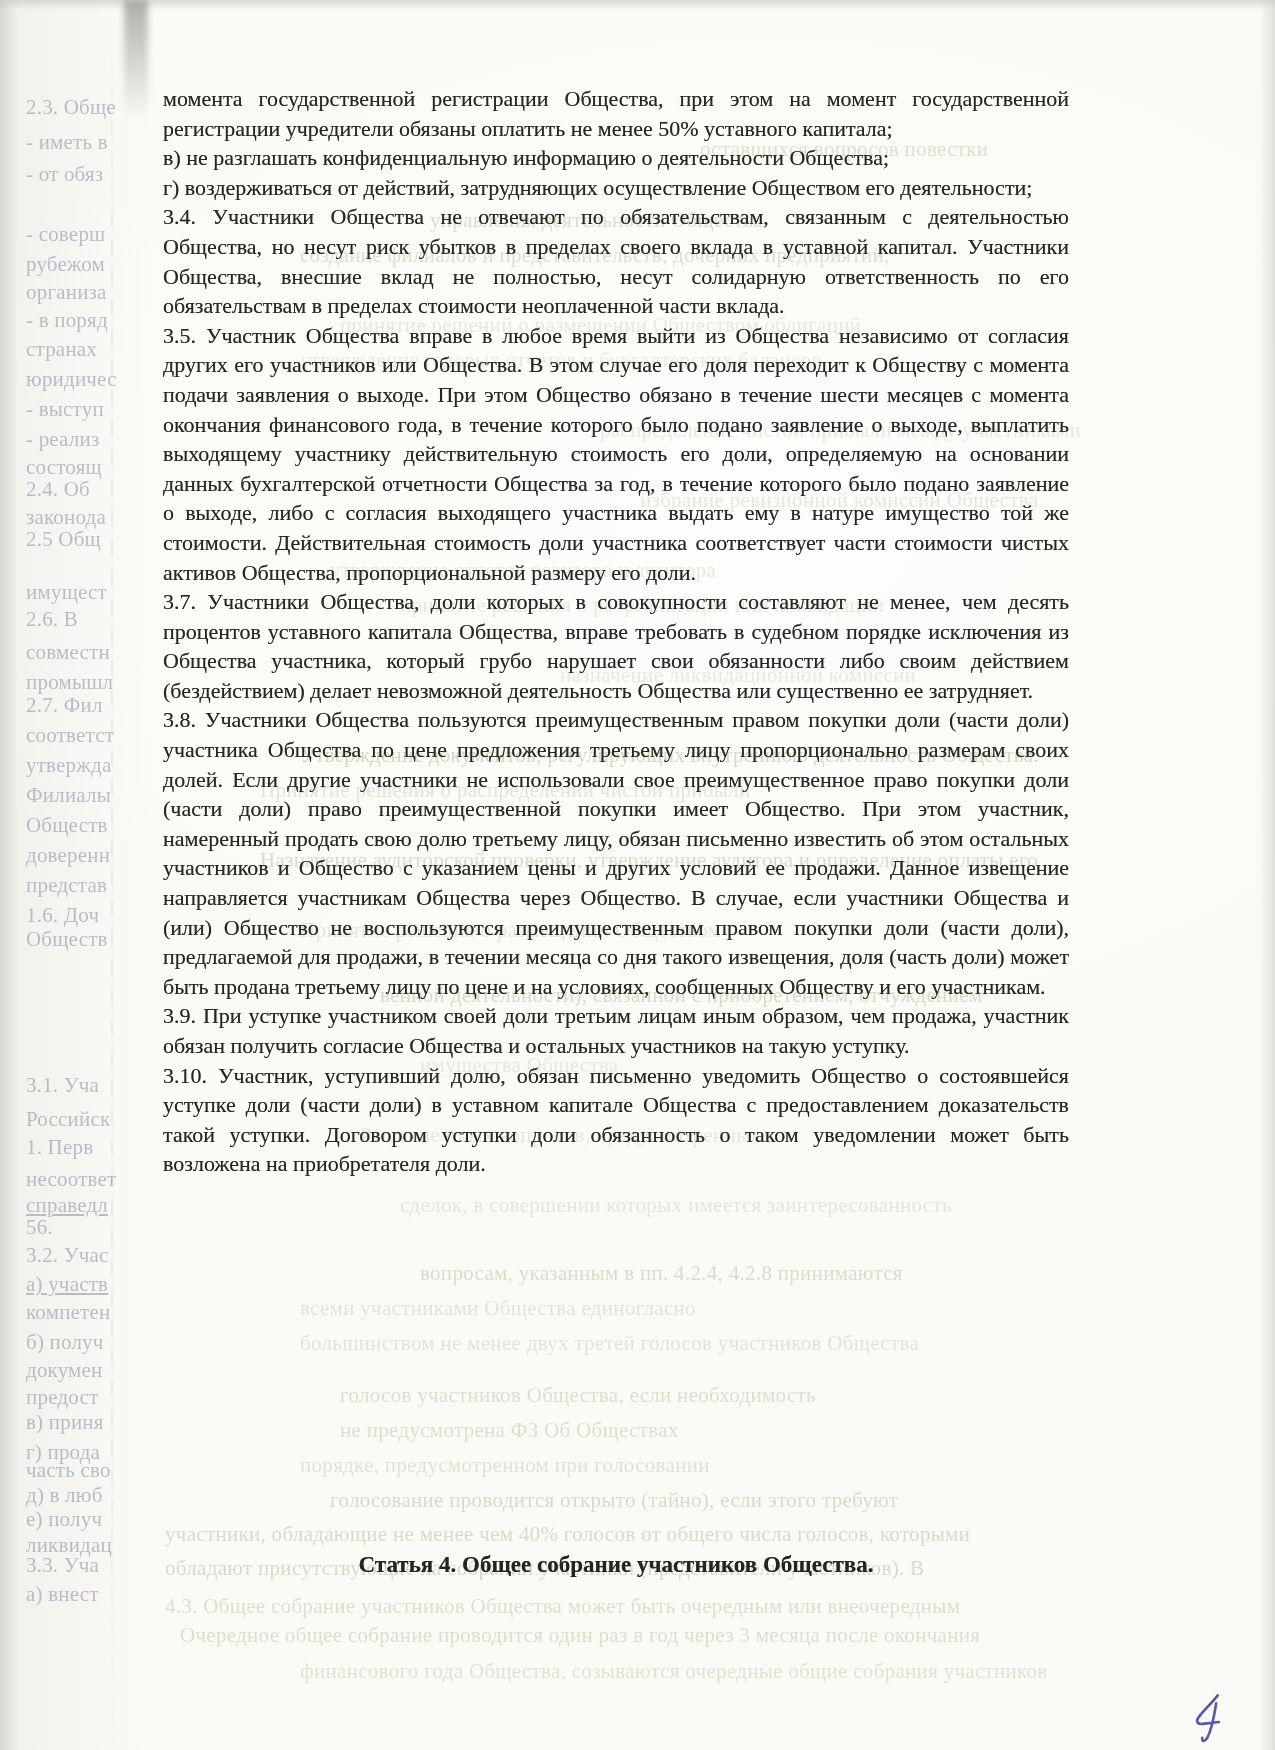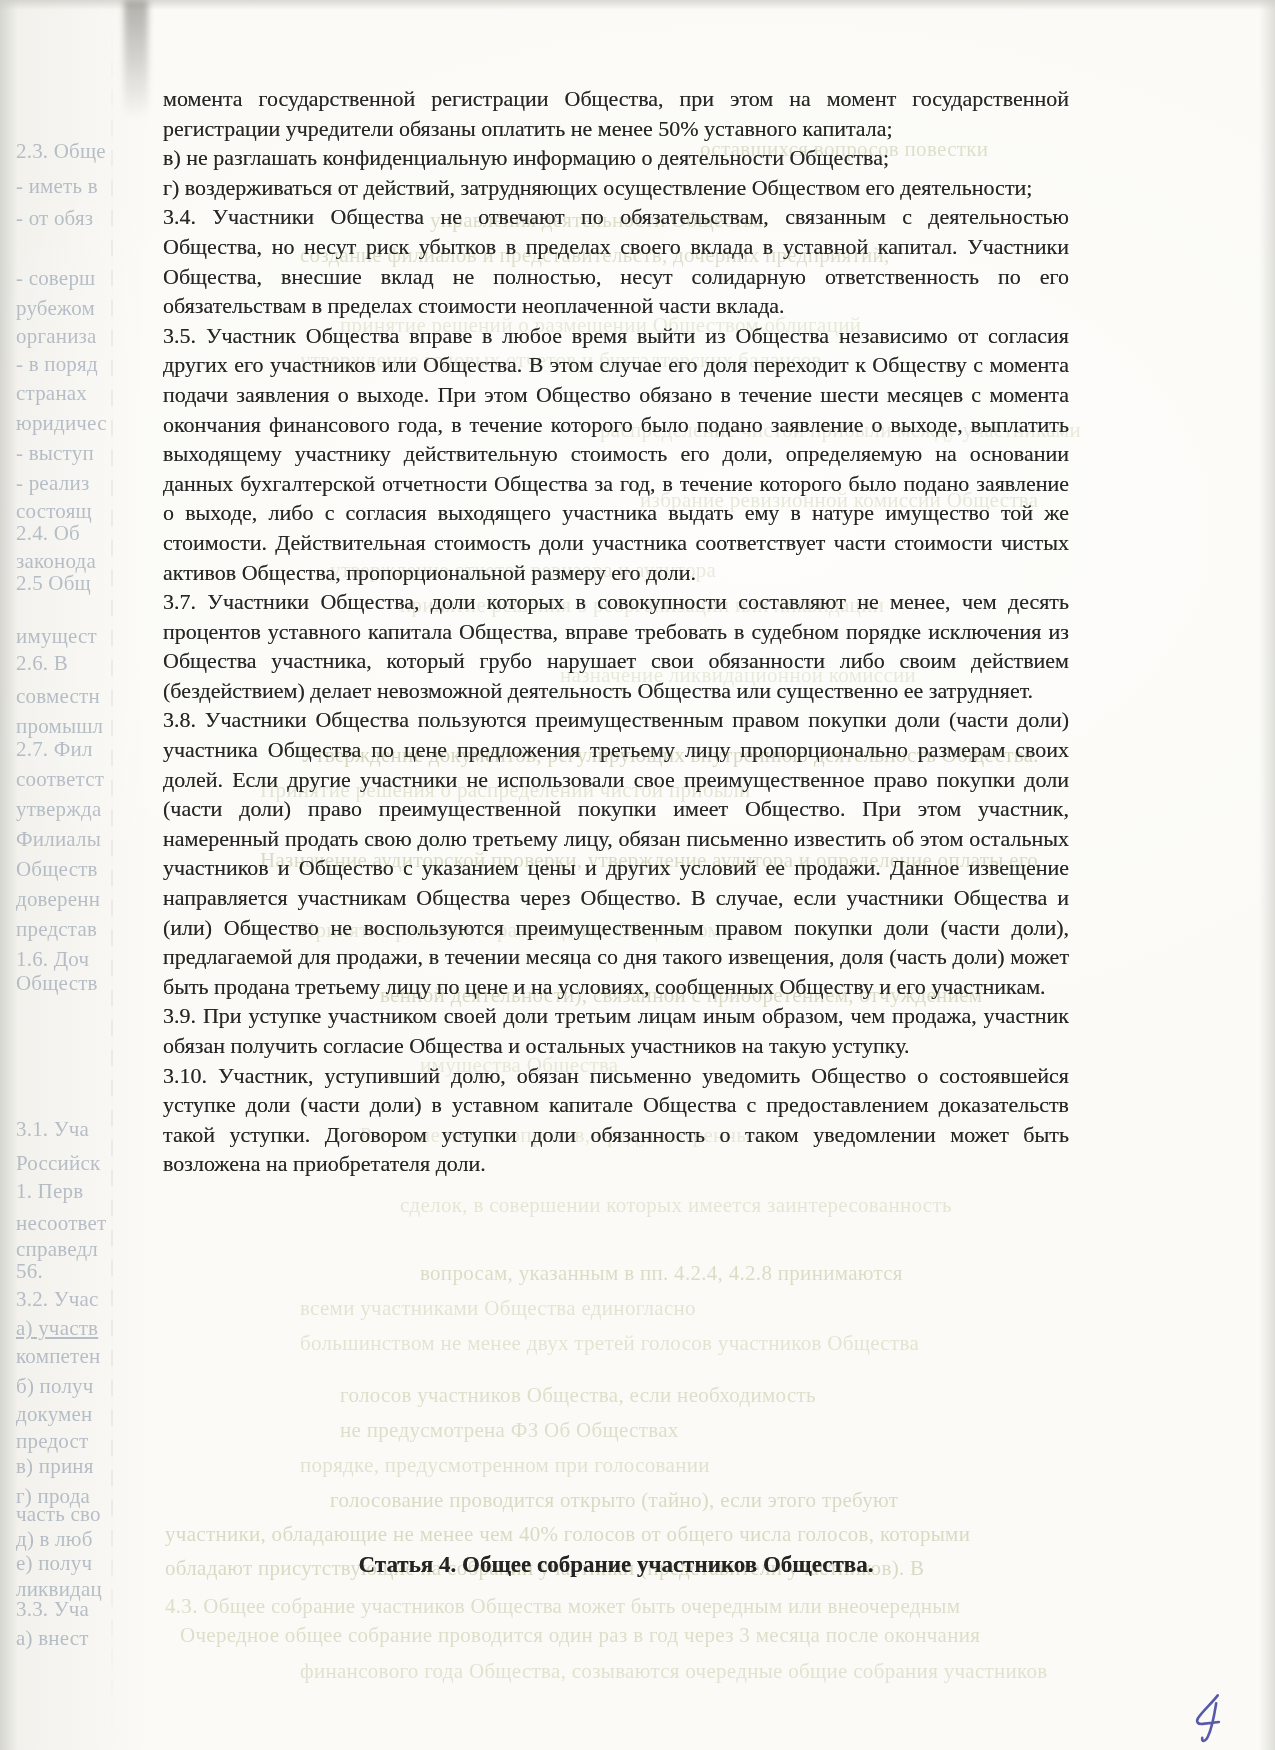--- a/index.html
+++ b/index.html
@@ -28,23 +28,23 @@
     -webkit-mask-image:linear-gradient(to bottom, transparent, #000 220px, #000 1500px, transparent);
             mask-image:linear-gradient(to bottom, transparent, #000 220px, #000 1500px, transparent);}
   
   .bleed-line{
     position:absolute;white-space:nowrap;overflow:hidden;
     font-size:21px;line-height:26px;color:#96a263;
     filter:blur(.6px);pointer-events:none;letter-spacing:.3px;
   }
   
   .margin-frag{
-    position:absolute;left:16px;width:94px;overflow:hidden;
+    position:absolute;left:26px;width:94px;overflow:hidden;
     white-space:nowrap;font-size:21px;color:#8290a4;opacity:.55;
-    filter:blur(.35px);letter-spacing:.2px;margin-top:44px;
+    filter:blur(.35px);letter-spacing:.2px;
   }
   
   .body-text{
     position:absolute;left:163px;top:84px;width:906px;
     font-size:22px;line-height:29.6px;color:#262724;
     text-align:justify;text-shadow:0 0 .4px rgba(45,45,42,.55);
   }
   .body-text p{margin:0;}
   .section-heading{
     position:absolute;left:163px;top:1552px;width:906px;
@@ -128,21 +128,21 @@
       <div class="margin-frag" style="top: 783px;">Филиалы</div>
       <div class="margin-frag" style="top: 813px;">Обществ</div>
       <div class="margin-frag" style="top: 843px;">доверенн</div>
       <div class="margin-frag" style="top: 873px;">представ</div>
       <div class="margin-frag" style="top: 903px;">1.6. Доч</div>
       <div class="margin-frag" style="top: 927px;">Обществ</div>
       <div class="margin-frag" style="top: 1073px;">3.1. Уча</div>
       <div class="margin-frag" style="top: 1107px;">Российск</div>
       <div class="margin-frag" style="top: 1135px;">1. Перв</div>
       <div class="margin-frag" style="top: 1167px;">несоответ</div>
-      <div class="margin-frag" style="top: 1193px;">справедл</div>
+      <div class="margin-frag" style="top: 1193px; text-decoration: underline;">справедл</div>
       <div class="margin-frag" style="top: 1215px;">56.</div>
       <div class="margin-frag" style="top: 1243px;">3.2. Учас</div>
       <div class="margin-frag" style="top: 1272px; text-decoration: underline;">а) участв</div>
       <div class="margin-frag" style="top: 1300px;">компетен</div>
       <div class="margin-frag" style="top: 1330px;">б) получ</div>
       <div class="margin-frag" style="top: 1358px;">докумен</div>
       <div class="margin-frag" style="top: 1385px;">предост</div>
       <div class="margin-frag" style="top: 1410px;">в) приня</div>
       <div class="margin-frag" style="top: 1440px;">г) прода</div>
       <div class="margin-frag" style="top: 1458px;">часть сво</div>

